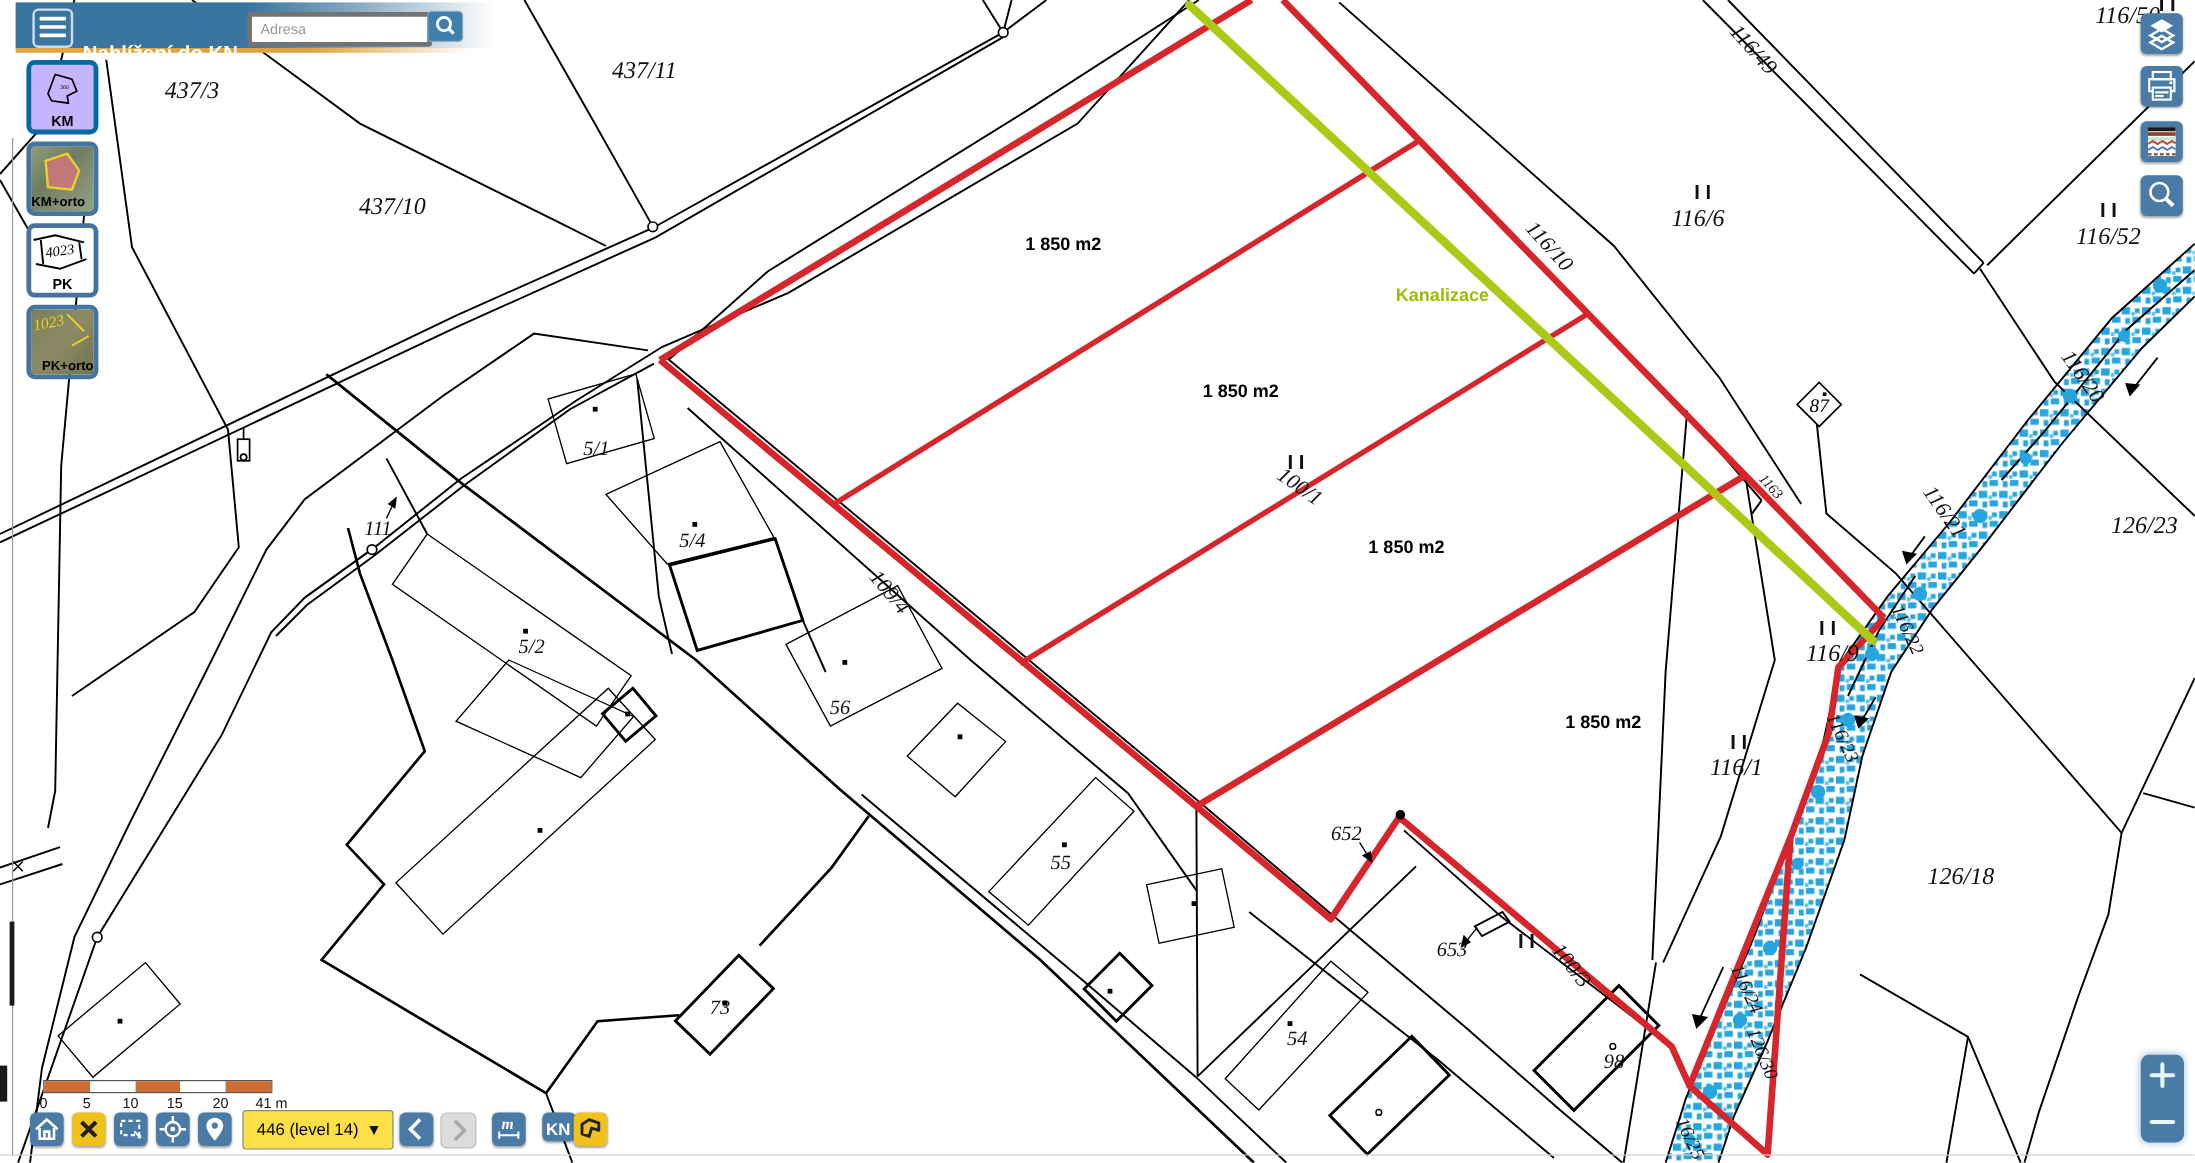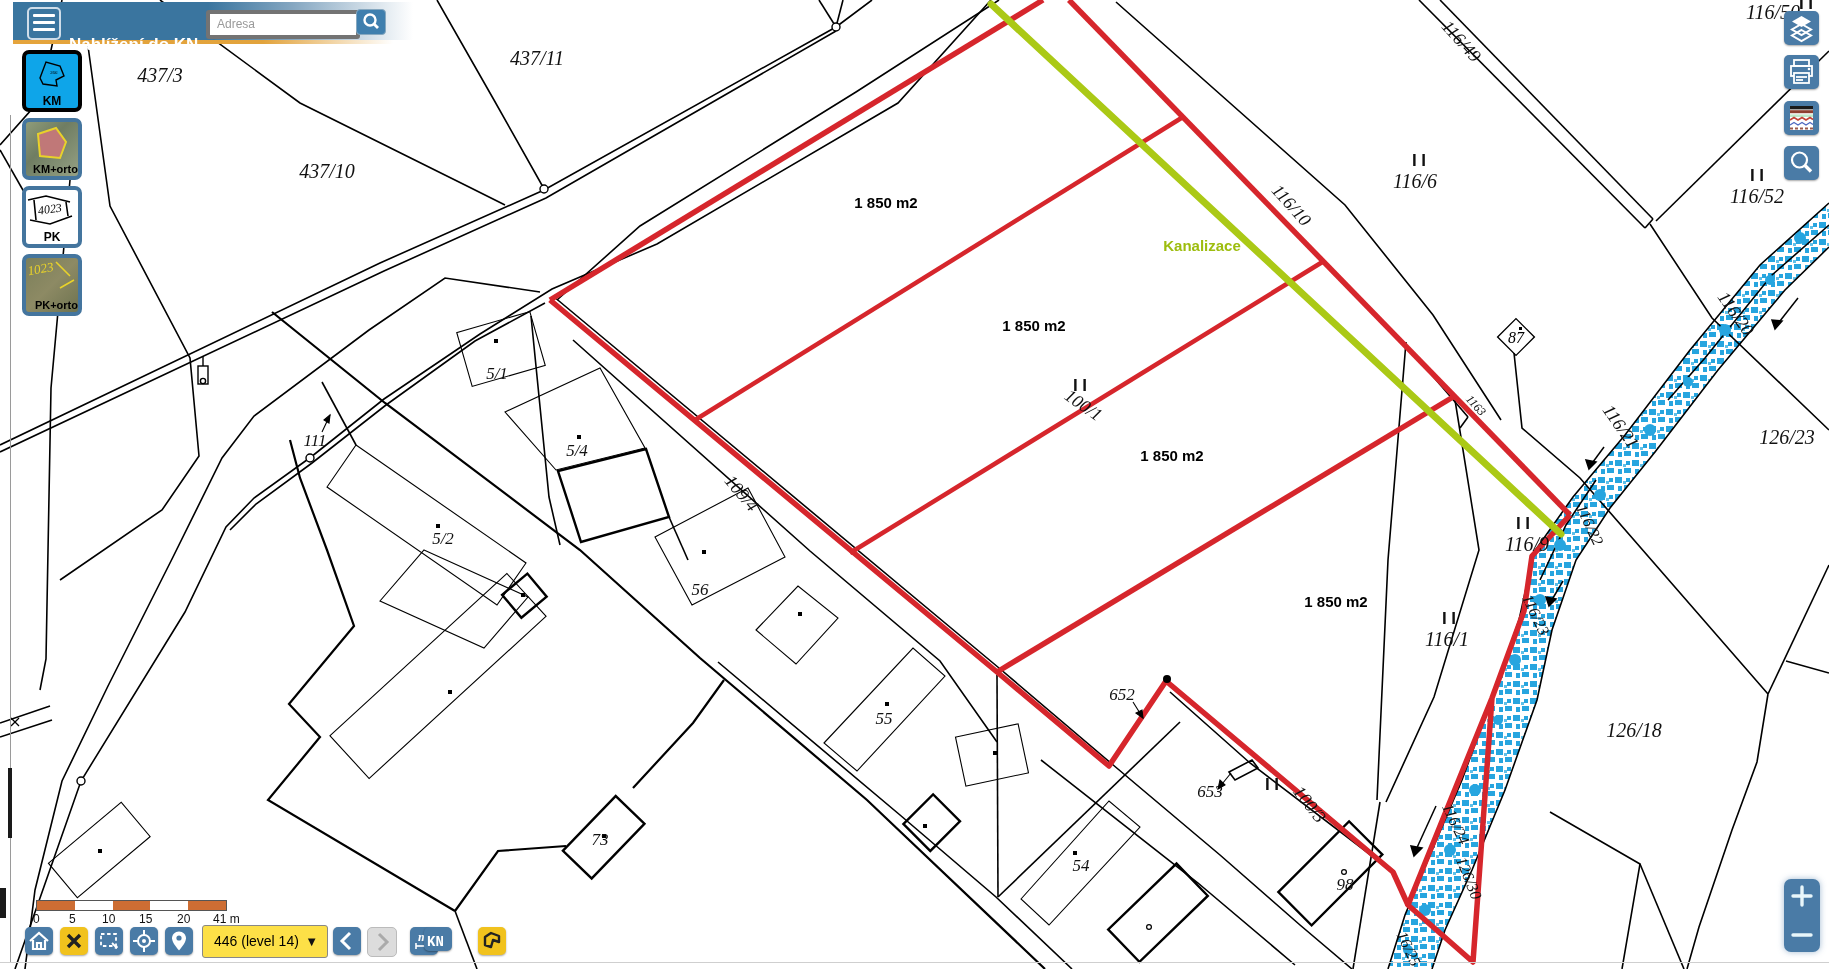--- a/index.html
+++ b/index.html
@@ -349,35 +349,35 @@
   <span style="color:#9a9a9a;font-size:12px;position:absolute;left:7px;top:3px;">Adresa</span>
 </div>
 
 <div class="abs" style="left:356px;top:9px;width:28px;height:24px;background:#3f7fae;border:1px solid #86a8c0;border-radius:4px;">
   <svg width="28" height="24">
       <circle cx="13" cy="10" r="5.5" fill="none" stroke="#fff" stroke-width="2.4"></circle>
       <line x1="17" y1="14" x2="21" y2="18" stroke="#fff" stroke-width="2.8"></line>
     </svg>
 </div>
 
-<div class="abs" style="left:22px;top:50px;width:52px;height:54px;background:#0ea5e9;border:4px solid #000000;border-radius:7px;">
+<div class="abs" style="left:22px;top:50px;width:52px;height:54px;background:#c4b5fd;border:4px solid #0369a1;border-radius:7px;">
   <svg width="52" height="42">
       <g fill="none" stroke="#000" stroke-width="1.4">
         <polygon points="14,24 20,8 34,12 38,22 30,26 31,32 17,30"></polygon>
       </g>
       <text x="24" y="20" font-size="5" font-family="Liberation Serif" font-style="italic">366</text>
     </svg>
   <div style="position:absolute;bottom:0px;width:100%;text-align:center;font-size:12px;font-weight:bold;">KM</div>
 </div>
 
 <div class="abs" style="left:22px;top:118px;width:52px;height:54px;border:4px solid #44759e;border-radius:7px;background:linear-gradient(135deg,#8f9c7a,#6f7d62 40%,#96a184);overflow:hidden;">
   <svg width="52" height="54">
       <polygon points="12,12 30,6 40,20 34,36 14,34" fill="#c07878" stroke="#e8d22a" stroke-width="2"></polygon>
     </svg>
-  <div style="position:absolute;bottom:1px;width:100%;text-align:right;font-size:11px;font-weight:bold;color:#000;">KM+orto</div>
+  <div style="position:absolute;bottom:1px;width:100%;text-align:left;font-size:11px;font-weight:bold;color:#000;">KM+orto</div>
 </div>
 
 <div class="abs" style="left:22px;top:186px;width:52px;height:54px;background:#fff;border:4px solid #44759e;border-radius:7px;overflow:hidden;">
   <svg width="52" height="54">
       <g fill="none" stroke="#000" stroke-width="1.6">
         <path d="M2,10 L20,6 L44,12"></path>
         <path d="M4,30 L24,34 L46,26"></path>
         <path d="M8,10 L10,30 M40,12 L42,26"></path>
       </g>
       <text x="12" y="23" font-size="12" font-family="Liberation Serif" font-style="italic" transform="rotate(-8 24 20)">4023</text>
@@ -511,21 +511,21 @@
 <div class="btn" style="left:410px;top:927px;width:28px;height:28px;">
   <svg width="28" height="28">
       <text x="8" y="14" fill="#fff" font-size="13" font-weight="bold" font-family="Liberation Serif" font-style="italic">m</text>
       <g stroke="#fff" stroke-width="1.6">
         <line x1="6" y1="19" x2="22" y2="19"></line>
         <line x1="6" y1="16" x2="6" y2="22"></line>
         <line x1="22" y1="16" x2="22" y2="22"></line>
       </g>
     </svg>
 </div>
-<div class="btn" style="left:424px;top:927px;width:28px;height:24px;font-family:Liberation Mono, monospace;">
+<div class="btn" style="left:452px;top:927px;width:28px;height:24px;">
   <svg width="28" height="28">
       <text x="3" y="19" fill="#fff" font-size="14" font-weight="bold">KN</text>
     </svg>
 </div>
 <div class="btn ybtn" style="left:478px;top:927px;width:28px;height:28px;">
   <svg width="28" height="28">
       <path d="M7,18 L7,10 L13,6 L21,9 L21,15 L15,13 L13,20 Z" fill="none" stroke="#222" stroke-width="2.4" stroke-linejoin="round"></path>
     </svg>
 </div>
 

